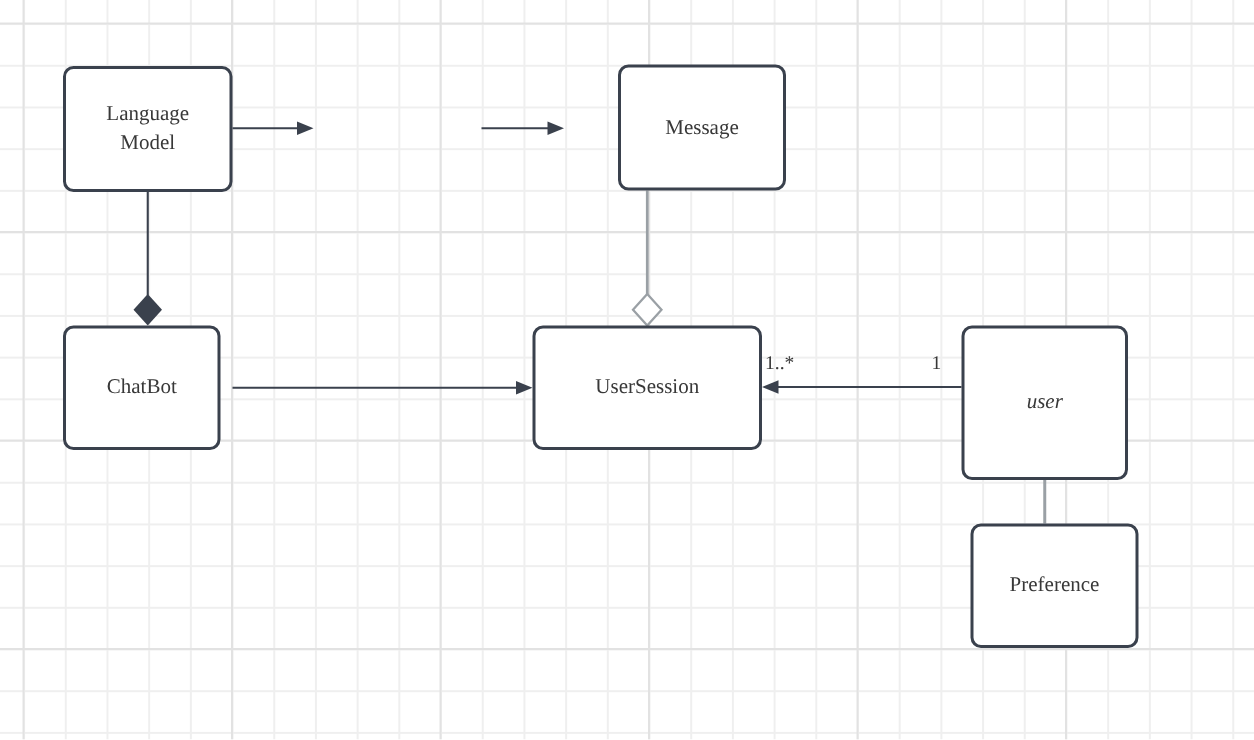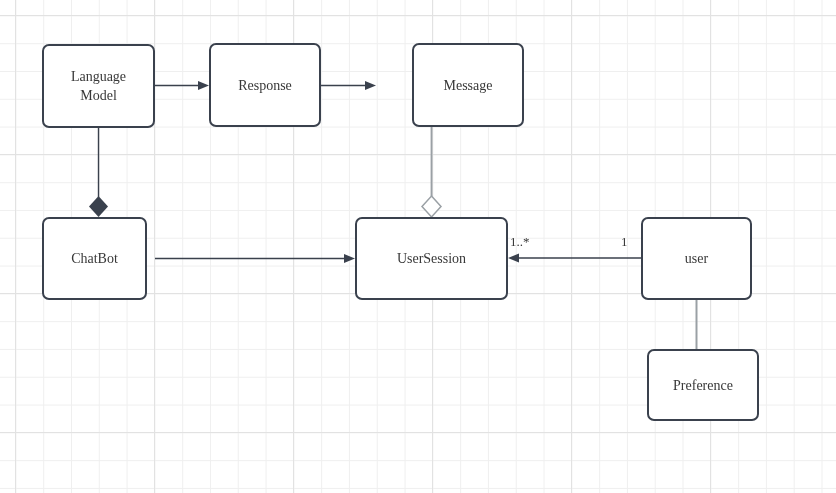--- a/index.html
+++ b/index.html
@@ -55,22 +55,22 @@
     color: #383838;
     background: transparent;
     white-space: nowrap;
   }
   
   #n-language-model { left: 42px;  top: 44px;  width: 113px; height: 84px; }
   #n-response       { left: 209px; top: 43px;  width: 112px; height: 84px; }
   #n-message        { left: 376px; top: 43px;  width: 112px; height: 84px; margin-left: 36px; }
   #n-chatbot        { left: 42px;  top: 217px; width: 105px; height: 83px; }
   #n-usersession    { left: 355px; top: 217px; width: 153px; height: 83px; }
-  #n-user           { left: 641px; top: 217px; width: 111px; height: 83px; }
-  #n-preference     { left: 647px; top: 349px; width: 112px; height: 72px; }
+  #n-user           { left: 641px; top: 217px; width: 111px; height: 103px; font-style: italic; }
+  #n-preference     { left: 647px; top: 349px; width: 112px; height: 83px; }
   #lbl-target { left: 510px; top: 234px; }
   #lbl-source { left: 621px; top: 234px; }
 </style>
 </head>
 <body>
 
 <div class="canvas">
 
   <svg class="edge-layer" viewBox="0 0 836 493" xmlns="http://www.w3.org/2000/svg">
 
@@ -109,23 +109,20 @@
     </g>
   </svg>
 
   <span class="mult-label" id="lbl-target">1..*</span>
   <span class="mult-label" id="lbl-source">1</span>
 
   <div class="node" id="n-language-model">
     <span class="label">Language Model</span>
   </div>
 
-  <div class="node" id="n-response">
-    <span class="label">Response</span>
-  </div>
 
   <div class="node" id="n-message">
     <span class="label">Message</span>
   </div>
 
   <div class="node" id="n-chatbot">
     <span class="label">ChatBot</span>
   </div>
 
   <div class="node" id="n-usersession">

